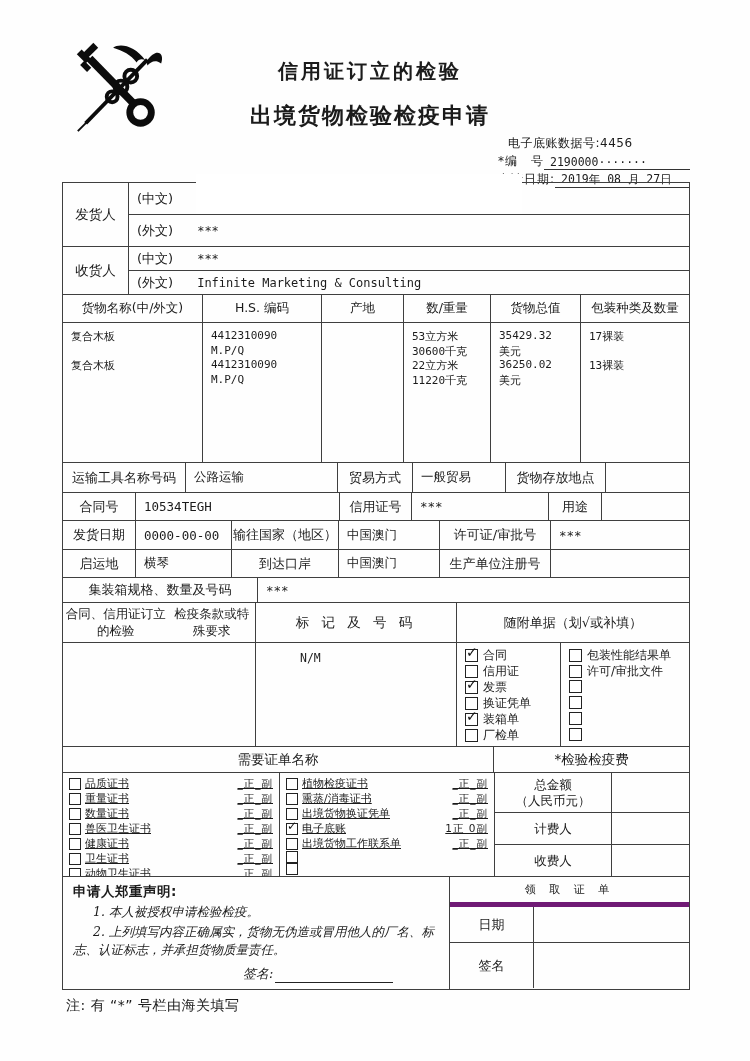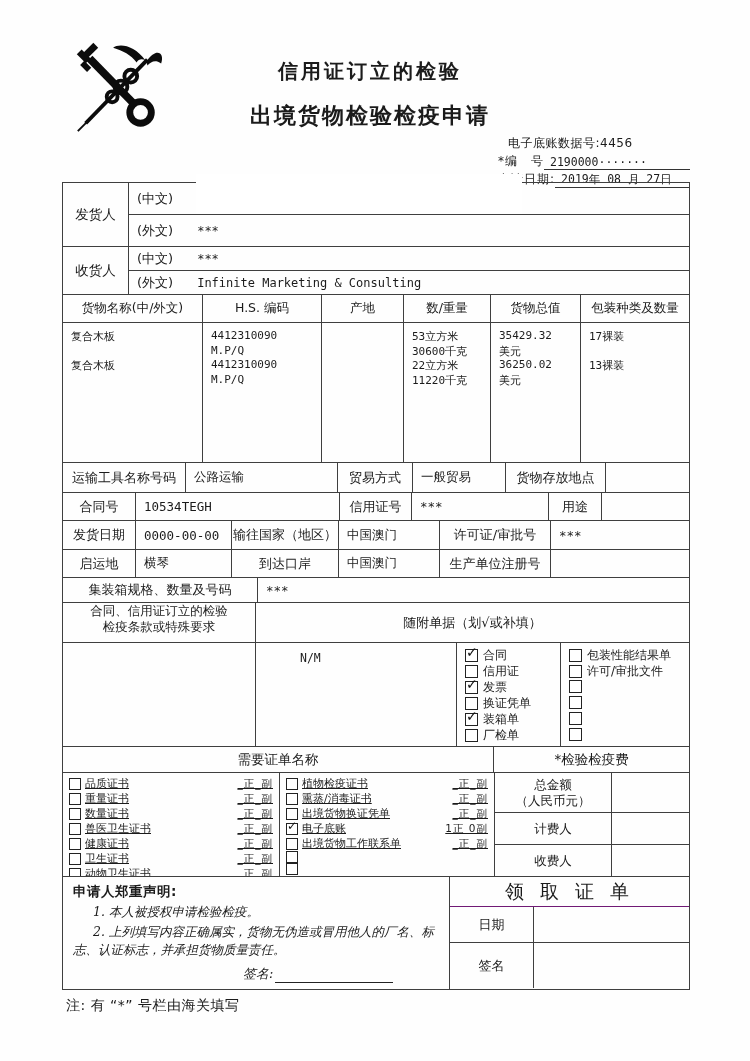--- a/index.html
+++ b/index.html
@@ -30,21 +30,21 @@
   .subrow.last{border-bottom:none;}
   .lang{font-size:13px;margin-right:24px;white-space:nowrap;}
   .val{font-size:12.5px;}
   .mono{font-family:"DejaVu Sans Mono",monospace;font-size:12px;}
   .hcell{display:flex;align-items:center;justify-content:center;font-size:12.5px;text-align:center;}
   .gcell{padding:6px 0 0 8px;}
   .gline{height:14.5px;font-size:11px;font-family:"DejaVu Sans Mono",monospace;white-space:nowrap;}
   .tlabel{display:flex;align-items:center;justify-content:center;font-size:13px;text-align:center;white-space:nowrap;}
   .tval{display:flex;align-items:center;padding-left:8px;font-size:12.5px;}
   
-  .clause-h{display:flex;flex-direction:column;align-items:center;justify-content:flex-start;
+  .clause-h{display:flex;flex-direction:row;align-items:center;justify-content:space-between;
             font-size:12.5px;line-height:1.3;text-align:center;}
   .marks-h{letter-spacing:4px;font-size:13.5px;}
   .docs-h{font-size:13px;}
   .split2{display:flex;padding:0;}
   .doc-col{display:flex;flex-direction:column;justify-content:space-around;padding:4px 0 4px 8px;box-sizing:border-box;}
   .doc-col.left{width:104px;border-right:1px solid #3f3f3f;}
   .doc-col.right{flex:1;}
   .cbrow{display:flex;align-items:center;height:16px;}
   .cb{display:inline-block;width:11px;height:11px;border:1px solid #222;position:relative;
       flex:0 0 11px;background:#fff;}
@@ -65,22 +65,22 @@
   .fee-value{flex:1;}
   
   .decl{padding:6px 10px;display:flex;flex-direction:column;font-size:12.5px;}
   .decl-title{font-size:13.5px;font-weight:bold;letter-spacing:0.5px;}
   .decl p{margin:2px 0 0 0;text-indent:1.6em;font-family:"DejaVu Serif",serif;
           font-style:italic;font-size:12.5px;line-height:1.45;}
   .sign-line{margin-top:auto;margin-left:170px;display:flex;align-items:flex-end;}
   .sign-label{font-size:13px;font-family:"DejaVu Serif",serif;font-style:italic;}
   .sign-blank{width:118px;border-bottom:1px solid #222;height:14px;margin-left:2px;}
   .pickup{display:flex;flex-direction:column;}
-  .pickup-header{height:30px;border-bottom:1px solid #701a75;box-sizing:border-box;display:flex;
-                 align-items:center;justify-content:center;font-size:19px;letter-spacing:5px;}
+  .pickup-header{height:30px;border-bottom:5px solid #701a75;box-sizing:border-box;display:flex;
+                 align-items:center;justify-content:center;font-size:11px;letter-spacing:5px;}
   .pickup-row{display:flex;border-bottom:1px solid #3f3f3f;box-sizing:border-box;}
   .pickup-row.last{border-bottom:none;}
   .pickup-label{width:84px;border-right:1px solid #3f3f3f;box-sizing:border-box;display:flex;
                 align-items:center;justify-content:center;font-size:13px;}
   .pickup-value{flex:1;}
   
   .redaction{position:absolute;left:196px;top:174px;width:326px;height:40px;background:#ffffff;z-index:3;}
   .footnote{position:absolute;left:66px;top:997px;font-size:14px;letter-spacing:0.5px;}
 </style>
 </head>
@@ -245,20 +245,21 @@
     <div class="row" style="height:25px">
       <div class="cell tlabel" style="width:195px">集装箱规格、数量及号码</div>
       <div class="cell tval mono" style="flex:1">***</div>
     </div>
 
     <div class="row" style="height:40px">
       <div class="cell clause-h" style="width:193px">
         <div>合同、信用证订立的检验</div>
         <div>检疫条款或特殊要求</div>
       </div>
+      <div class="cell hcell marks-h" style="width:201px">标 记 及 号 码</div>
       <div class="cell hcell docs-h" style="flex:1">随附单据（划√或补填）</div>
     </div>
 
     <div class="row" style="height:104px">
       <div class="cell" style="width:193px"></div>
       <div class="cell" style="width:201px;padding:8px 0 0 44px;font-family:'DejaVu Sans Mono',monospace;font-size:11.5px">N/M</div>
       <div class="cell split2" style="flex:1">
         <div class="doc-col left">
           <div class="cbrow">
             <span class="cb checked"></span>

